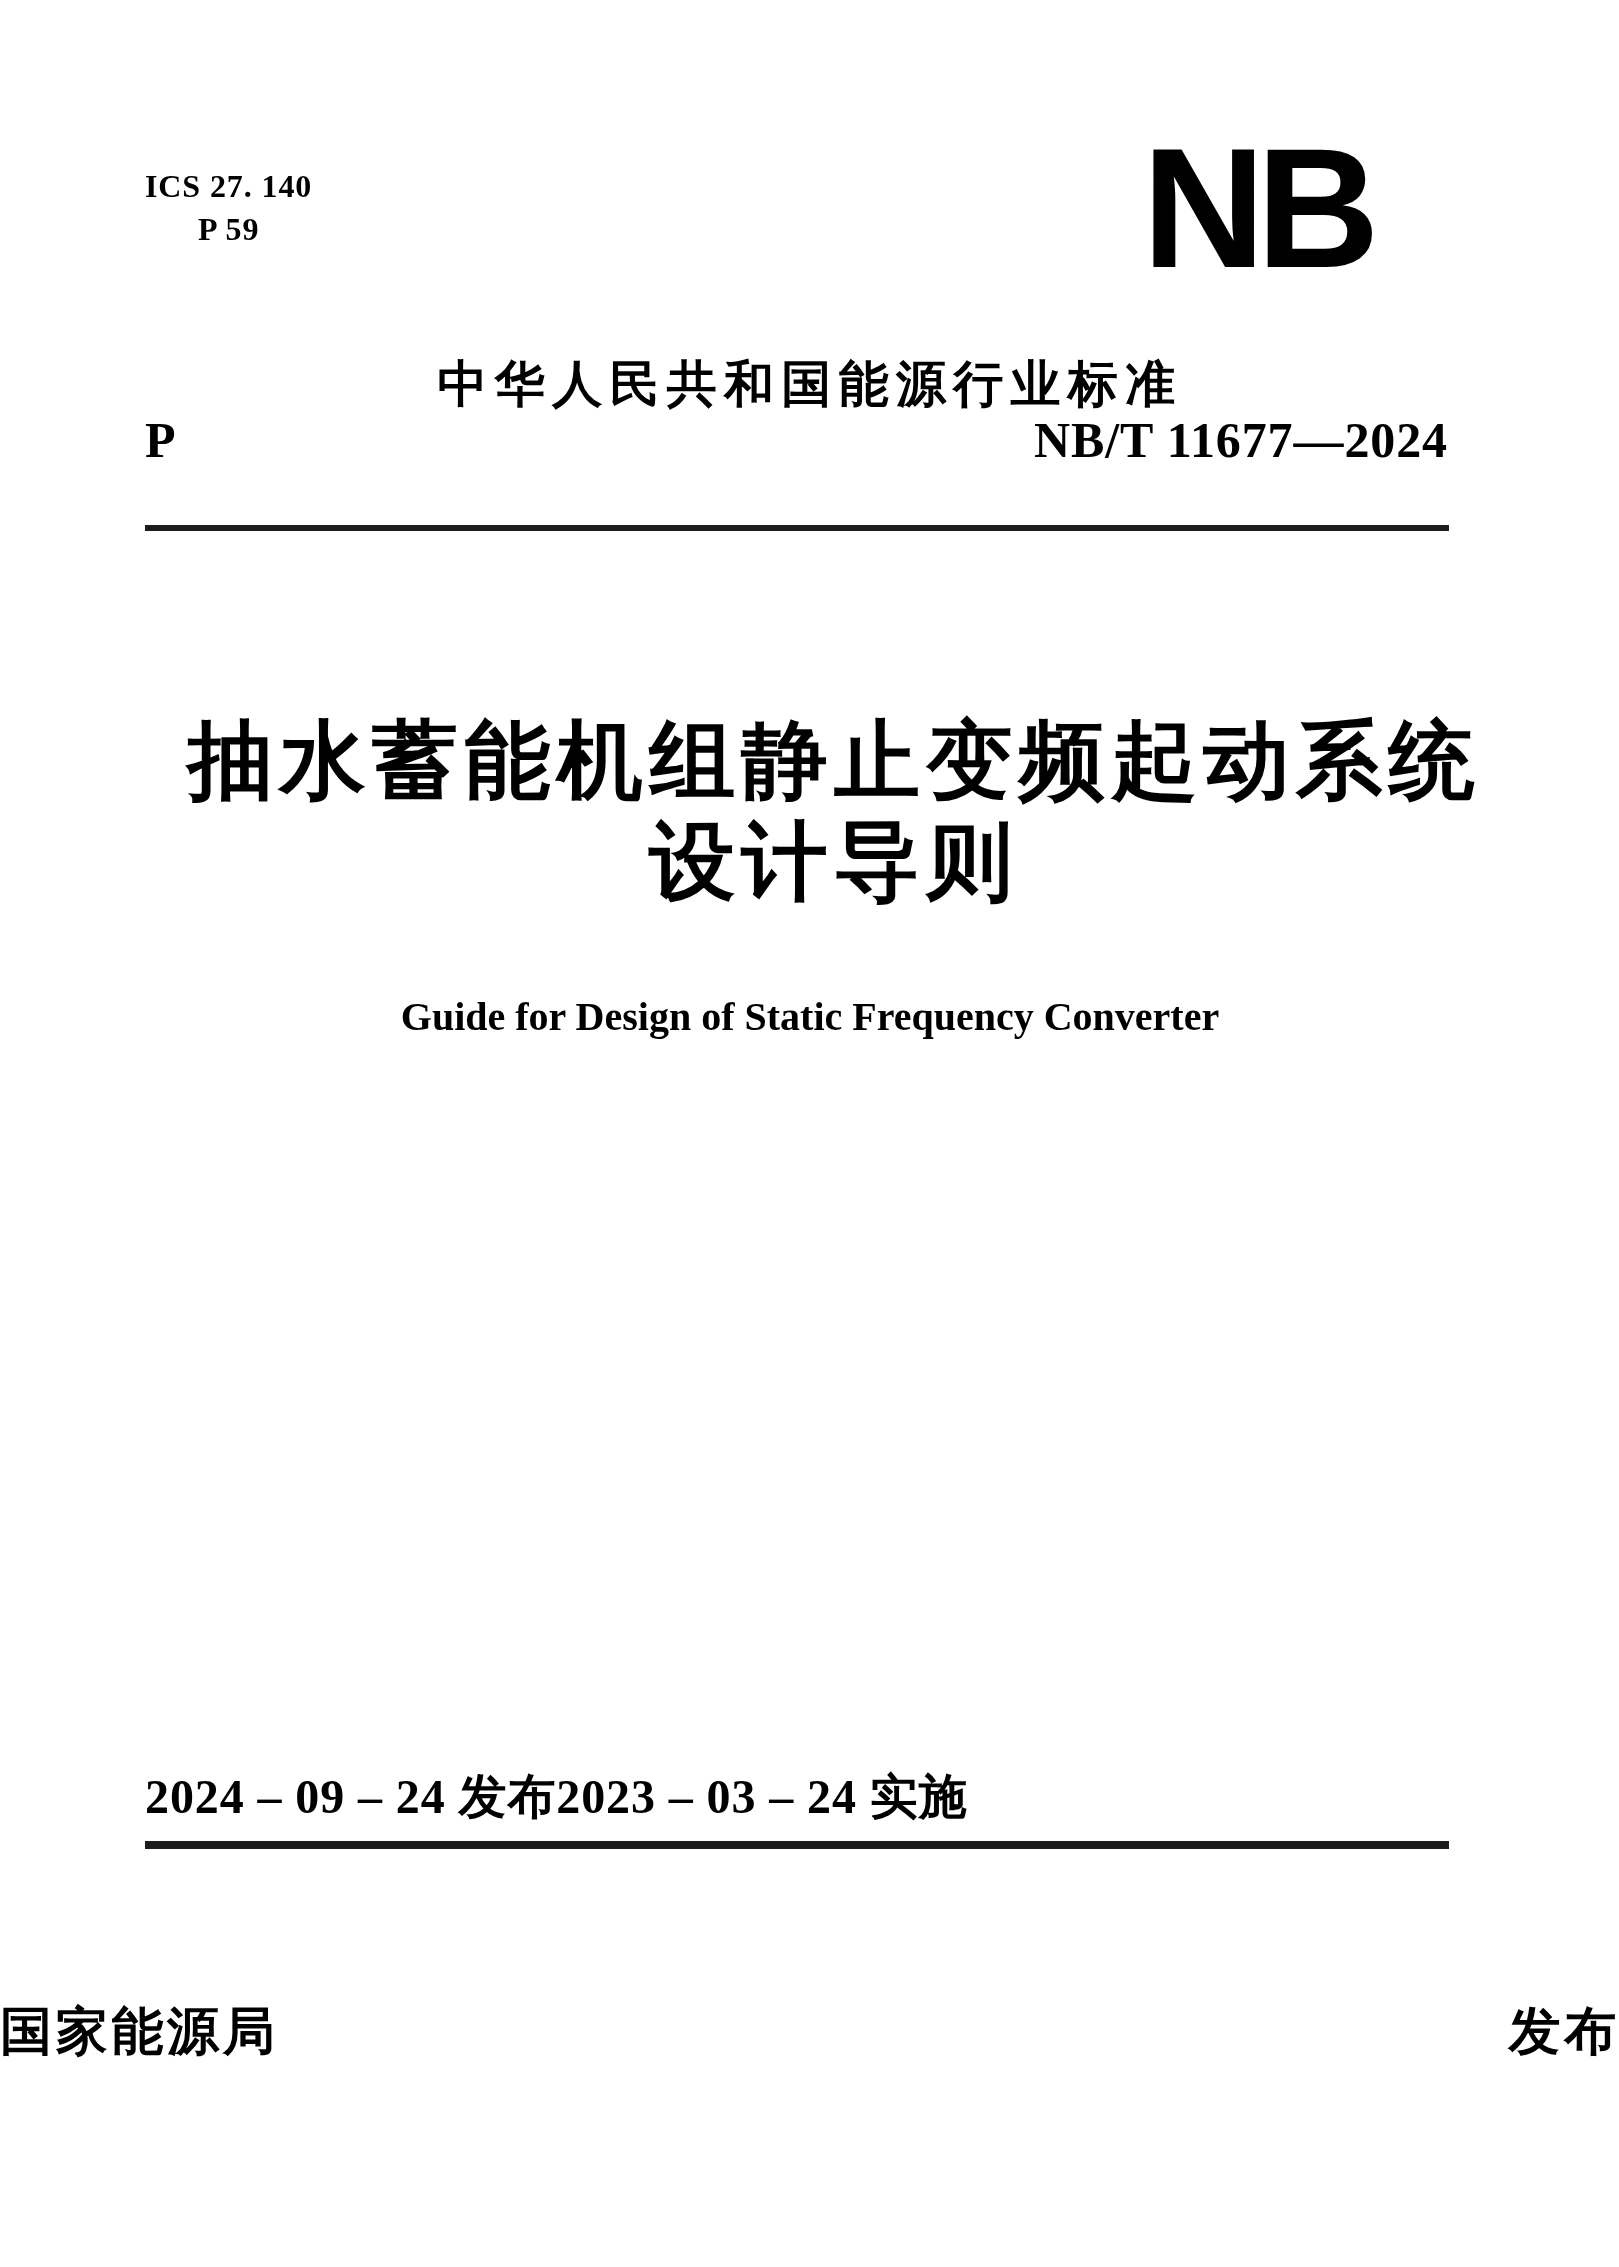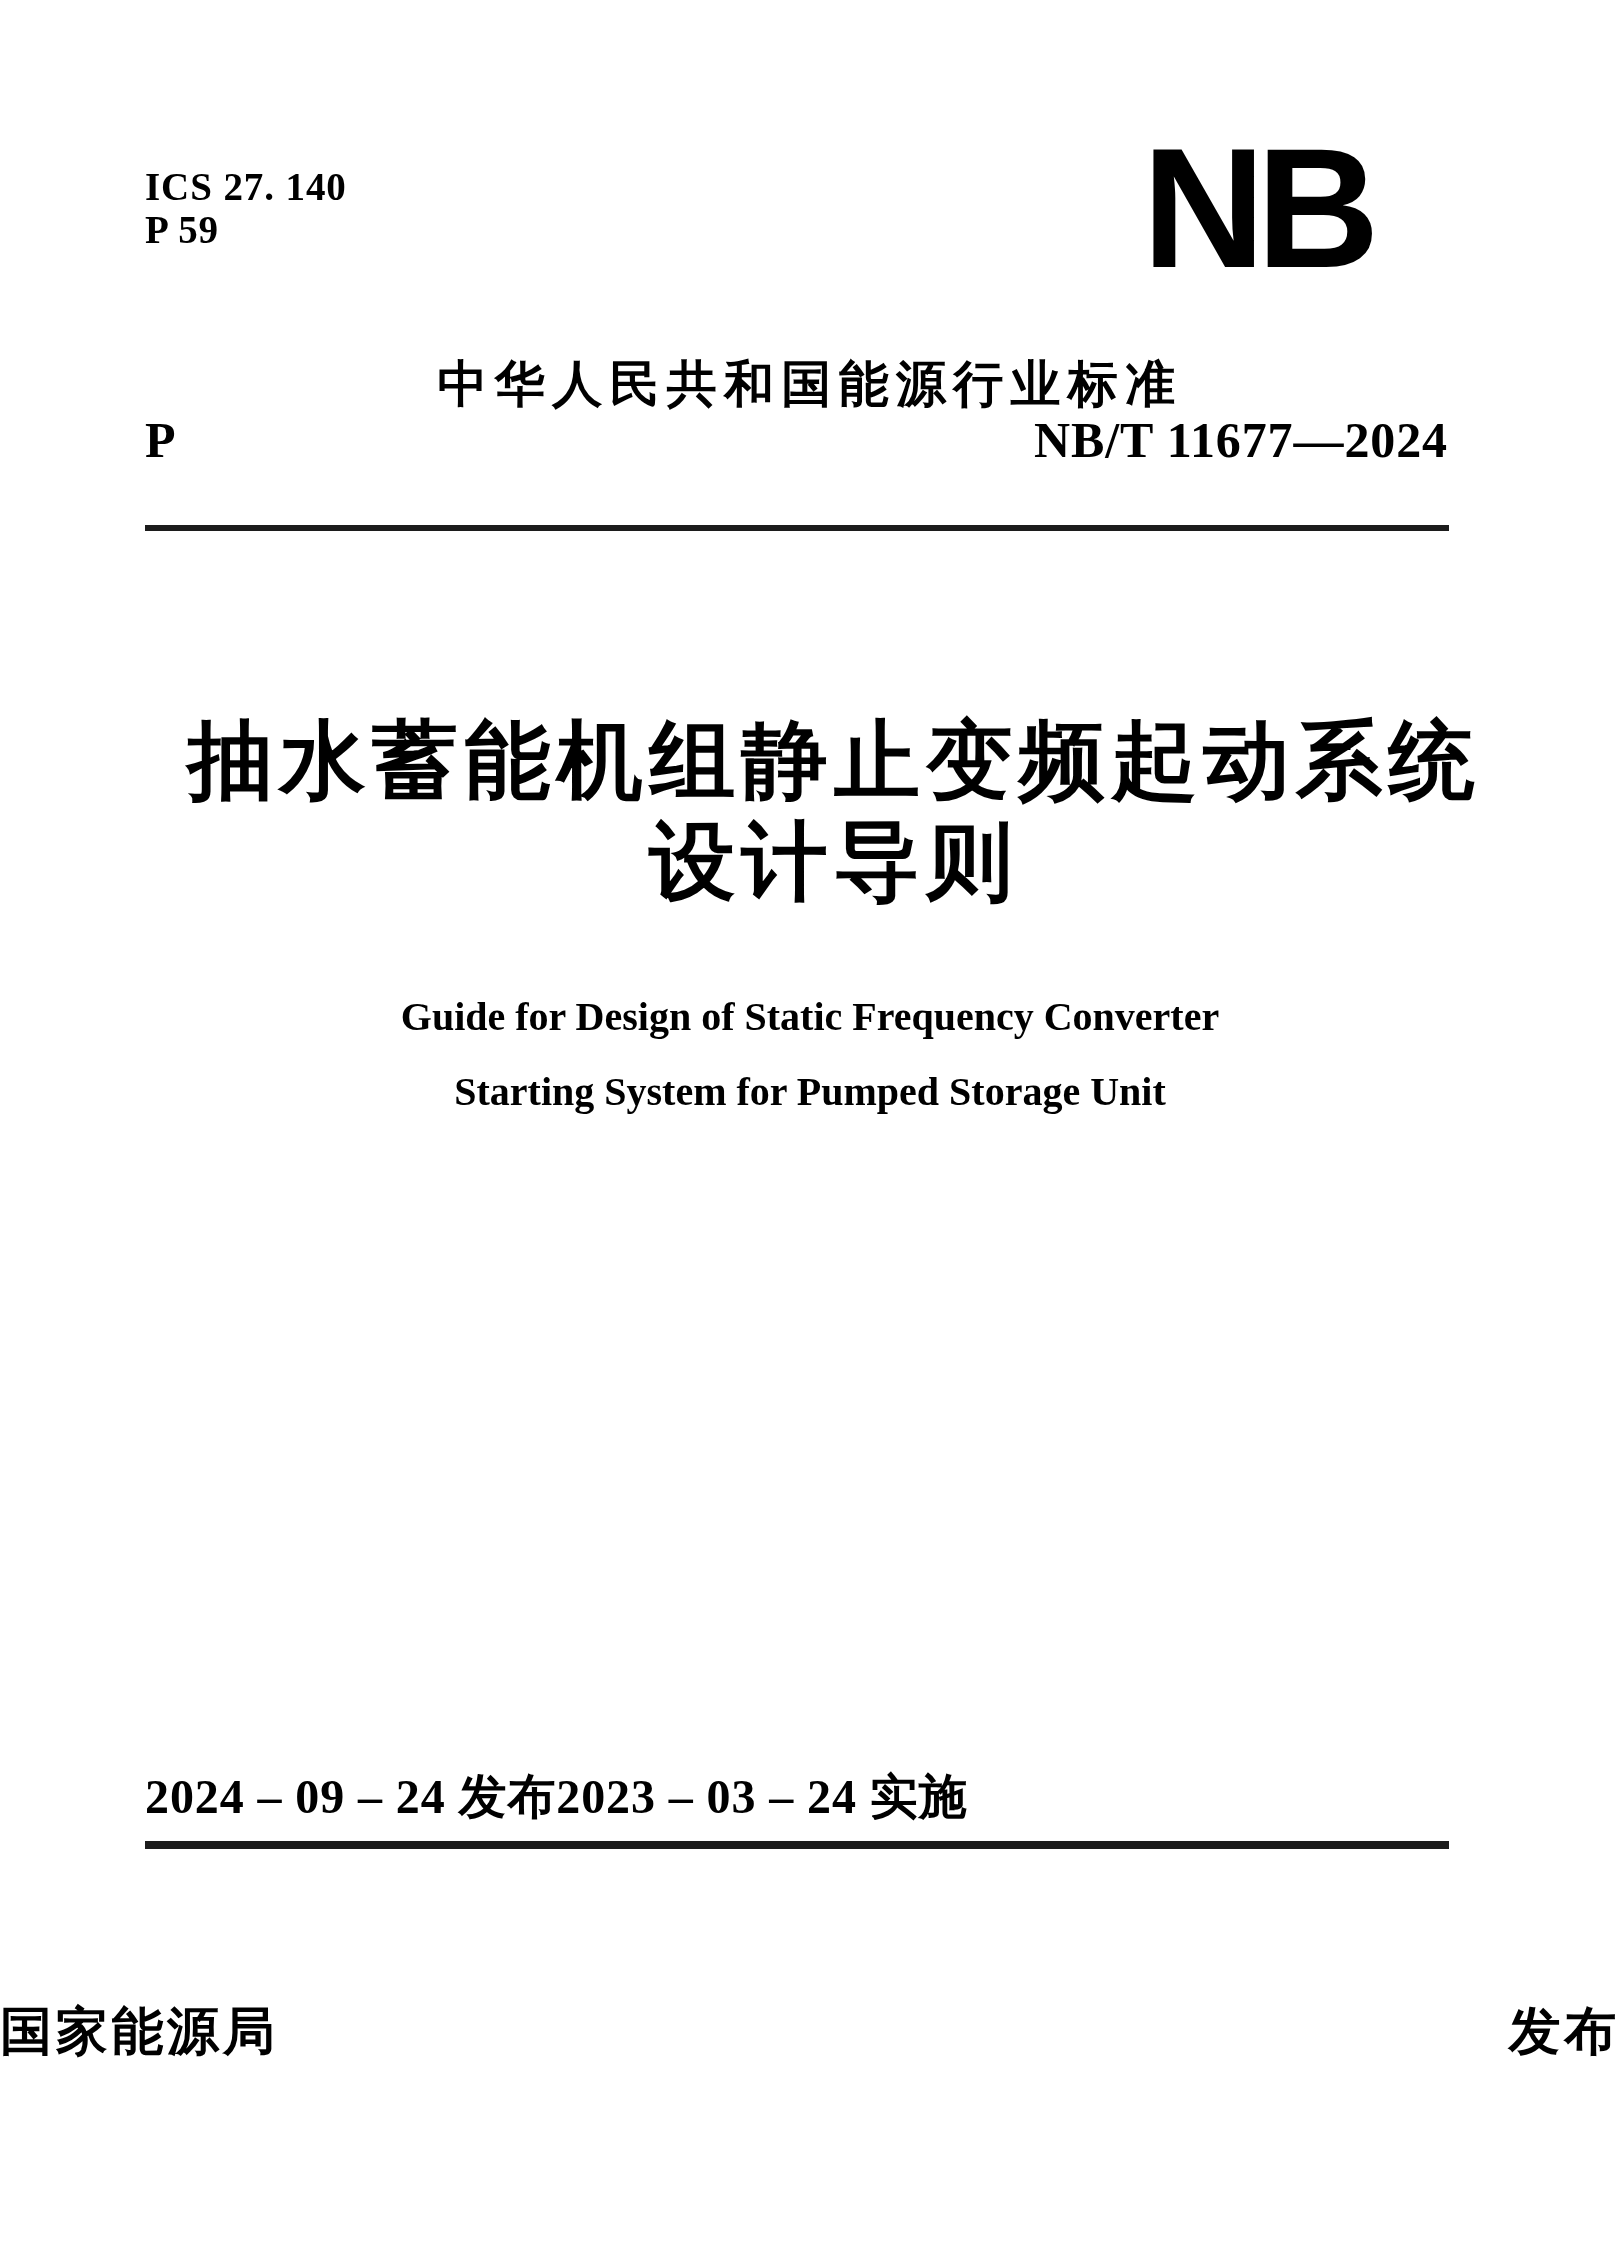--- a/index.html
+++ b/index.html
@@ -16,24 +16,25 @@
     overflow: hidden;
     font-family: "Liberation Serif", "DejaVu Serif", serif;
   }
 
   
   .ics-block {
     position: absolute;
     left: 145px;
     top: 165px;
     font-weight: bold;
-    font-size: 39px;
+    font-size: 32px;
     line-height: 43px;
     letter-spacing: 0.9px;
     font-family: "Liberation Serif", "DejaVu Serif", serif;
+    text-align: center;
   }
 
   
   .nb-logo {
     position: absolute;
     left: 1142px;
     top: 145px;
     width: 248px;
     font-family: "Liberation Sans", "DejaVu Sans", sans-serif;
     font-weight: bold;
@@ -163,21 +164,20 @@
 
   <div class="rule rule-top"></div>
 
   <div class="title-cn">
     <div>抽水蓄能机组静止变频起动系统</div>
     <div>设计导则</div>
   </div>
 
   <div class="title-en">
     <div>Guide for Design of Static Frequency Converter</div>
-    <div>Starting System for Pumped Storage Unit</div>
   </div>
 
   <div class="dates-row">
     <span>2024 – 09 – 24 发布</span>
     <span>2023 – 03 – 24 实施</span>
   </div>
 
   <div class="rule rule-bottom"></div>
 
   <div class="publisher-row">

